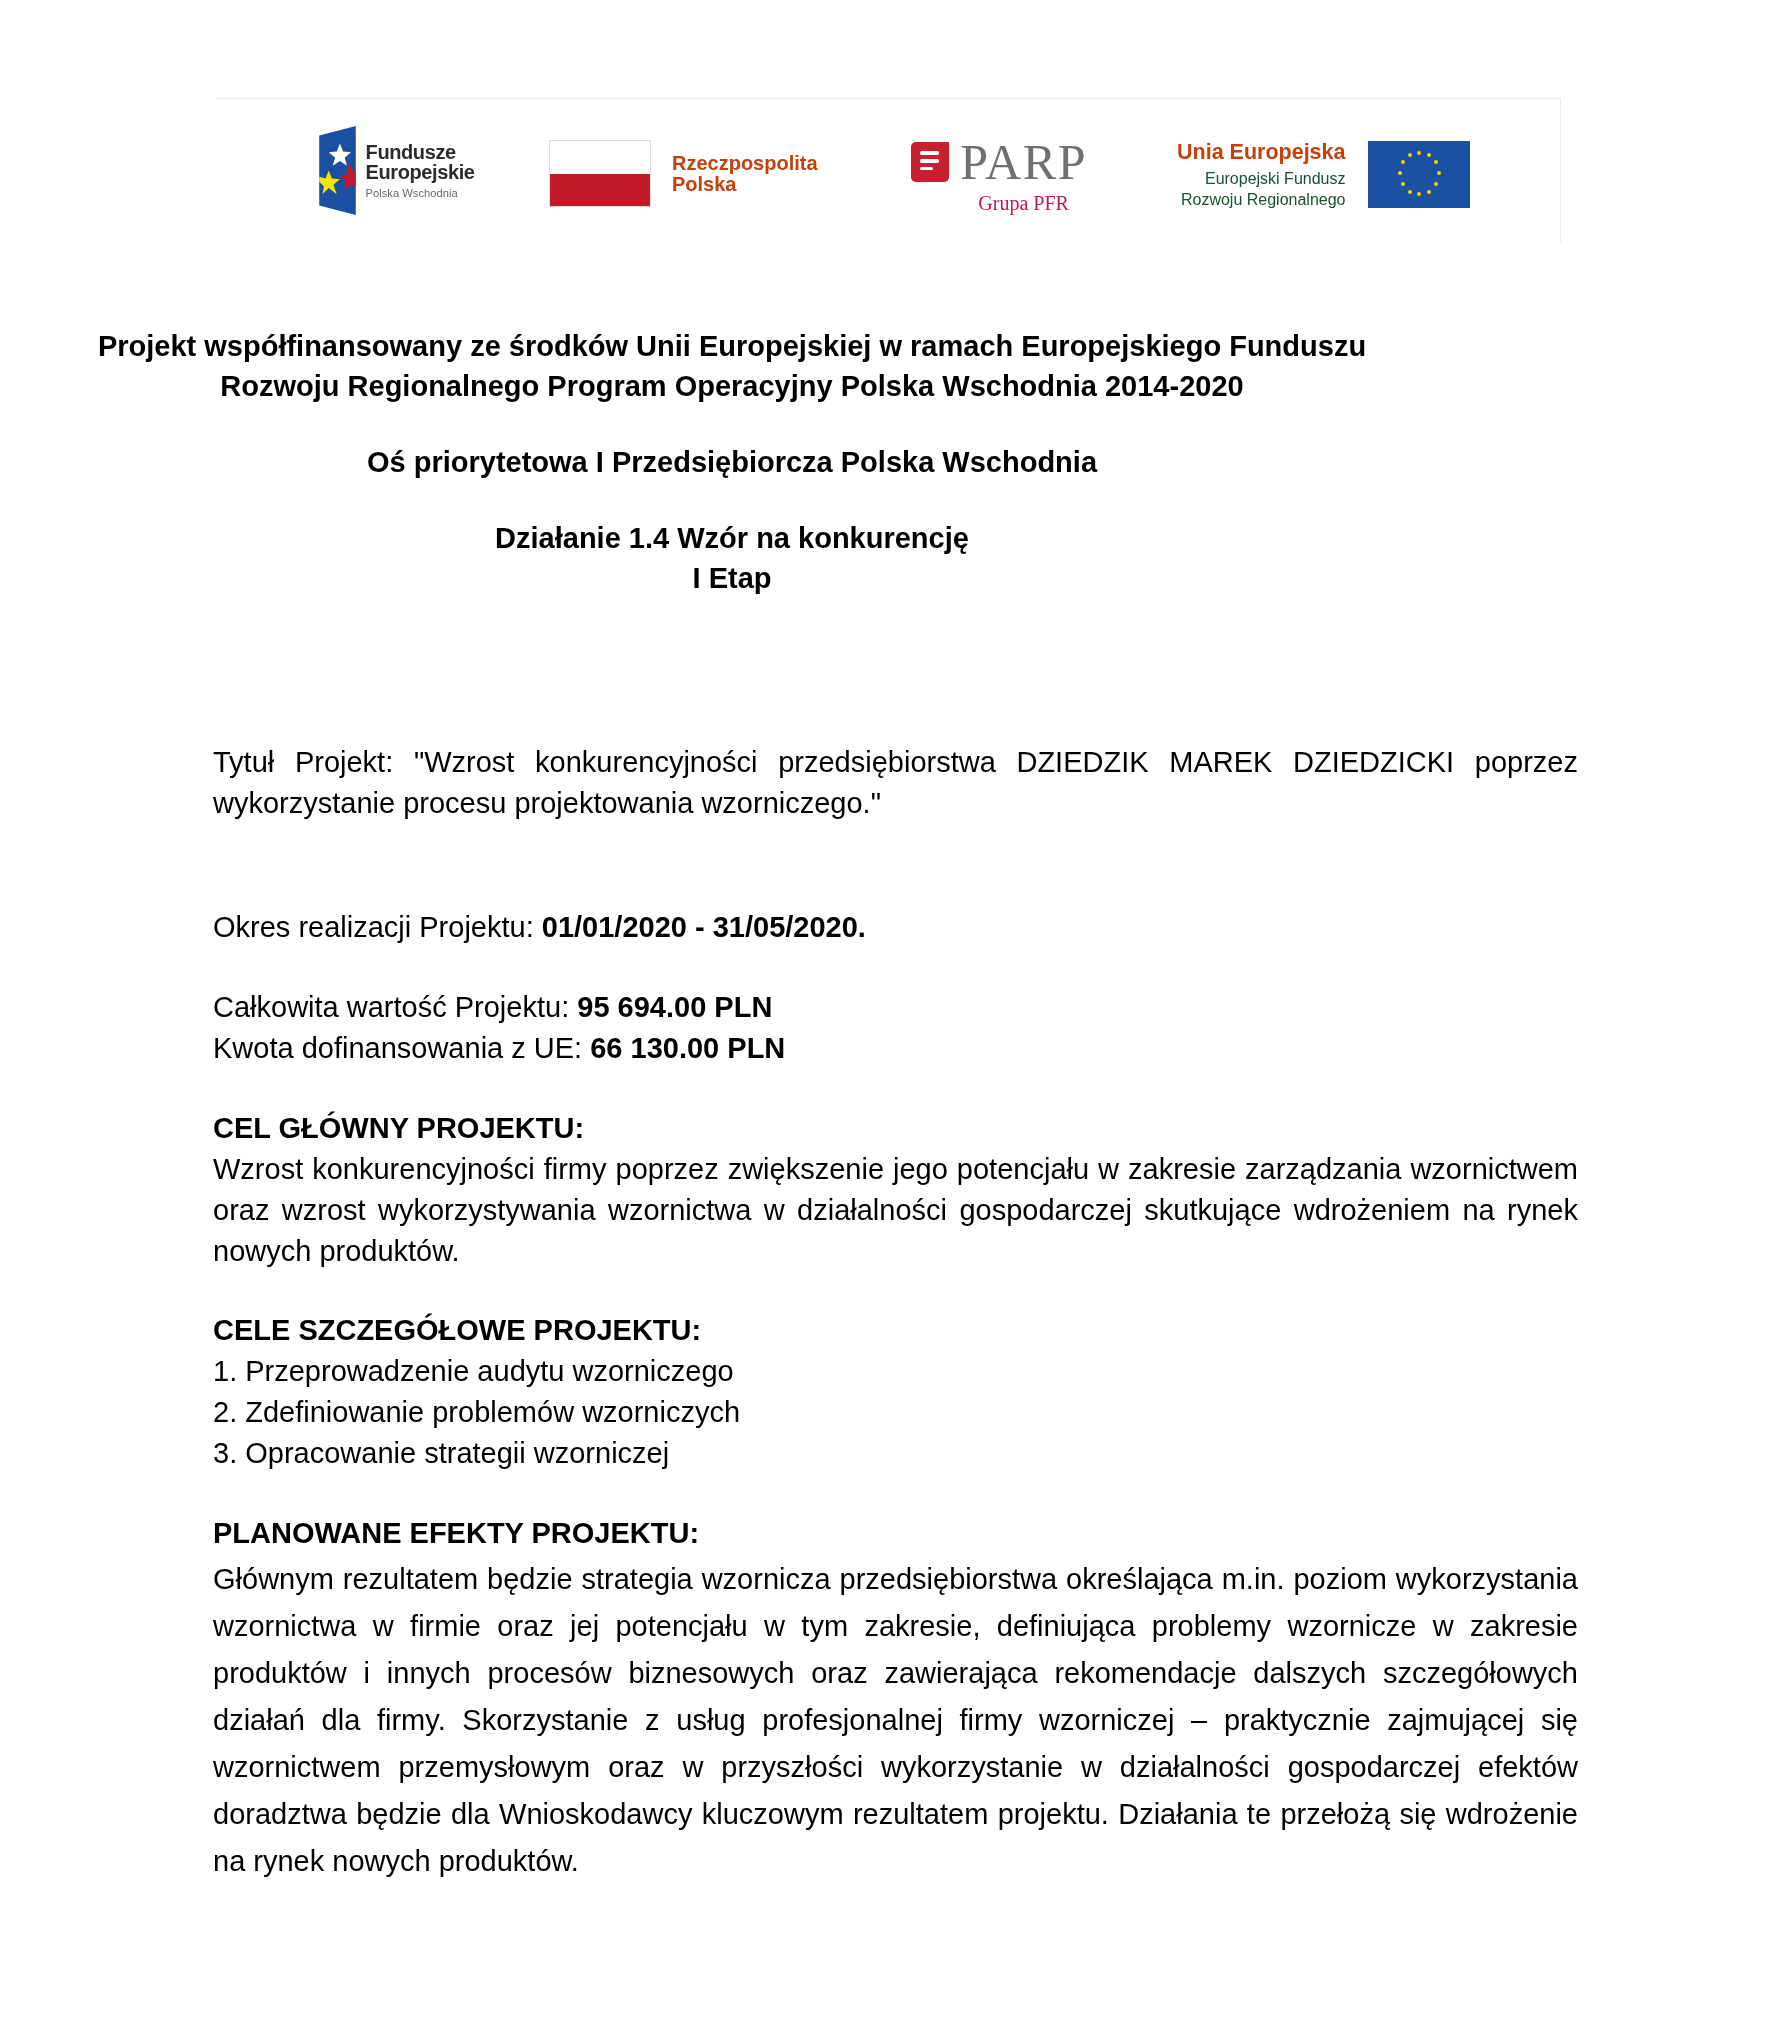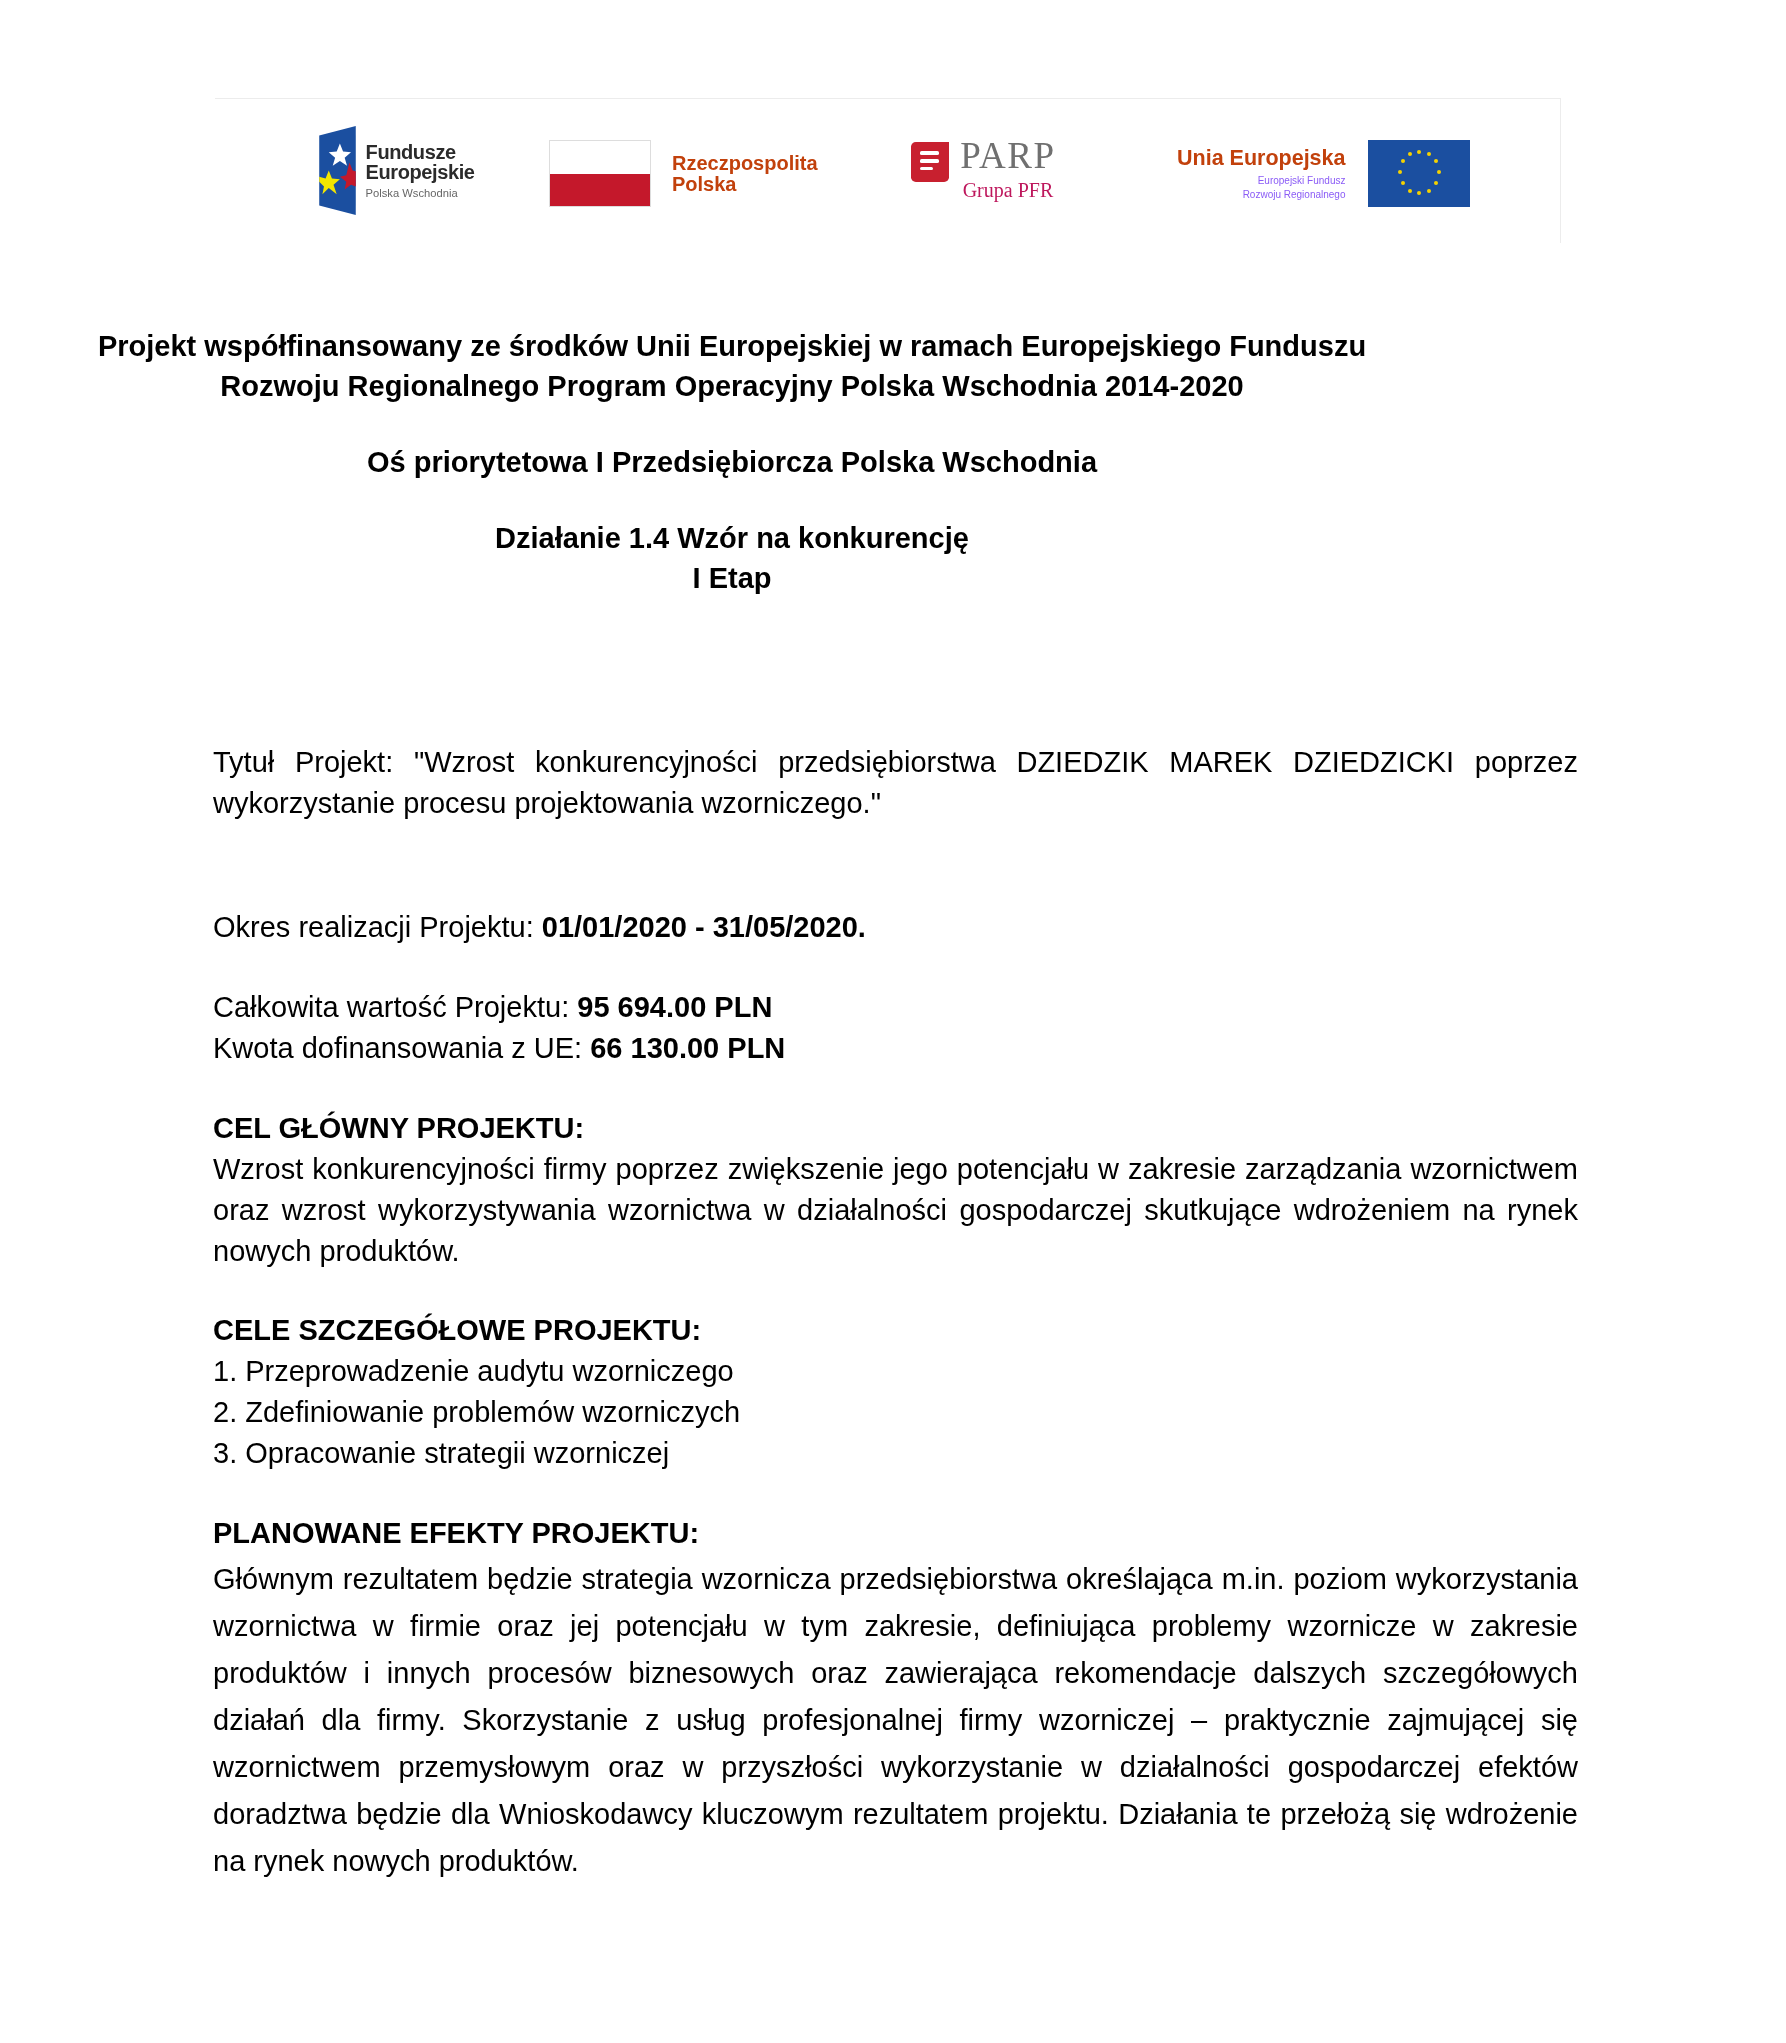--- a/index.html
+++ b/index.html
@@ -15,26 +15,26 @@
   .fe-t2 { font-size:11.2px; color:#666; display:block; margin-top:6.4px; }
   .rp { left:549px; top:140px; }
   .flag { width:102px; height:67px; border:0.8px solid #ddd; box-sizing:border-box; display:flex; flex-direction:column; }
   .flag .w { flex:1; background:#fff; }
   .flag .r { flex:1; background:#c4182b; }
   .rp-text { margin-left:21px; font-size:20px; font-weight:bold; color:#c2410c; line-height:1.05; }
   .parp { left:911px; top:137px; }
   .parp-mark { width:38px; height:40px; background:#c8202f; border-radius:4.8px 0 4.8px 4.8px; position:relative; }
   .parp-mark i { position:absolute; left:8.8px; width:19px; height:3.2px; background:#fff; border-radius:1.6px; }
   .parp-col { margin-left:11.2px; text-align:center; }
-  .parp-name { font-family:"Liberation Serif","DejaVu Serif",serif; font-size:37px; color:#707070; line-height:1; letter-spacing:1.6px; display:block; }
+  .parp-name { font-family:"Liberation Serif","DejaVu Serif",serif; font-size:50px; color:#707070; line-height:1; letter-spacing:1.6px; display:block; }
   .parp-sub { font-family:"Liberation Serif","DejaVu Serif",serif; font-size:20px; color:#be185d; display:block; margin-top:4.8px; }
   .ue { left:1177px; top:140px; }
   .ue-text { text-align:right; line-height:1.2; }
   .ue-t1 { font-size:21.5px; font-weight:bold; color:#c2410c; display:block; }
-  .ue-t2 { font-size:10px; color:#8b5cf6; display:block; margin-top:3.2px; }
+  .ue-t2 { font-size:16px; color:#14532d; display:block; margin-top:3.2px; }
   .eu-flag { width:102px; height:67px; background:#1b4fa0; margin-left:22.3px; position:relative; }
   .eu-flag span { position:absolute; width:4px; height:4px; background:#f5d200; border-radius:50%; }
 
   .center { position:absolute; left:0; width:1464px; text-align:center; font-weight:bold; font-size:29px; line-height:40px; }
   .block { position:absolute; left:213px; width:1365px; font-size:29px; line-height:41px; }
   .just { text-align:justify; text-align-last:left; }
   b { font-weight:bold; }
   .h { font-weight:bold; display:block; }
   .list-item { display:block; }
   .long { line-height:47px; }

